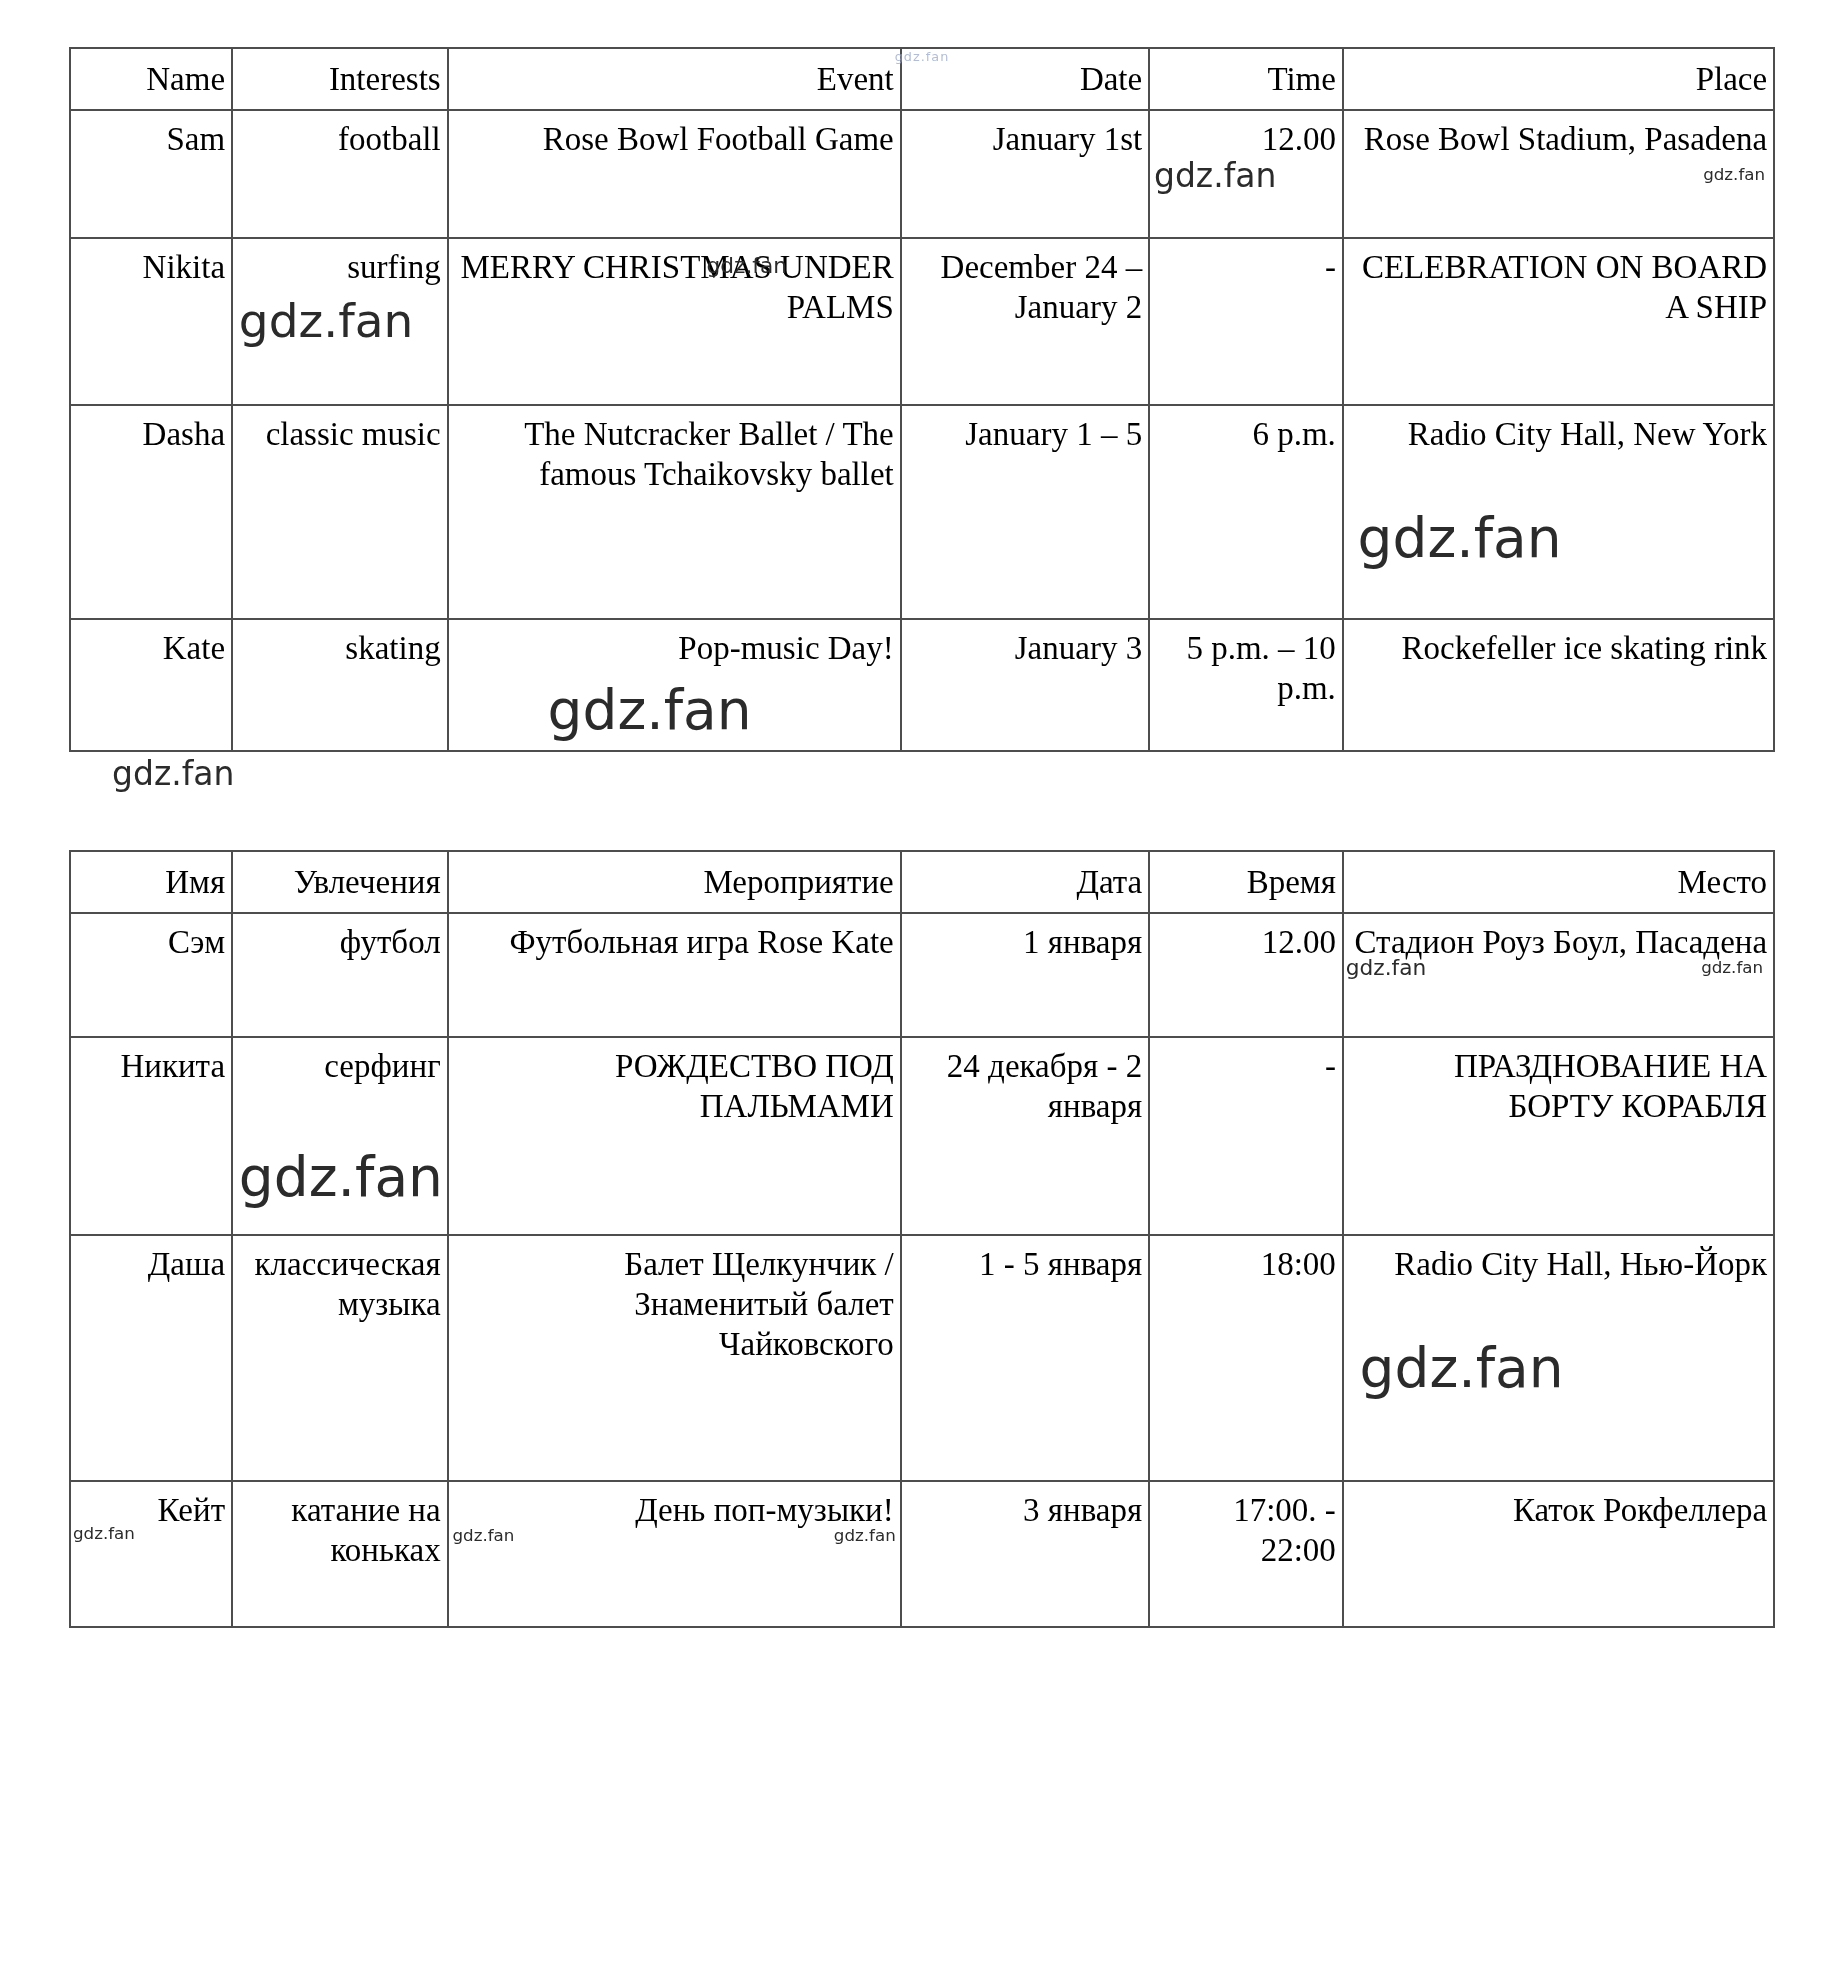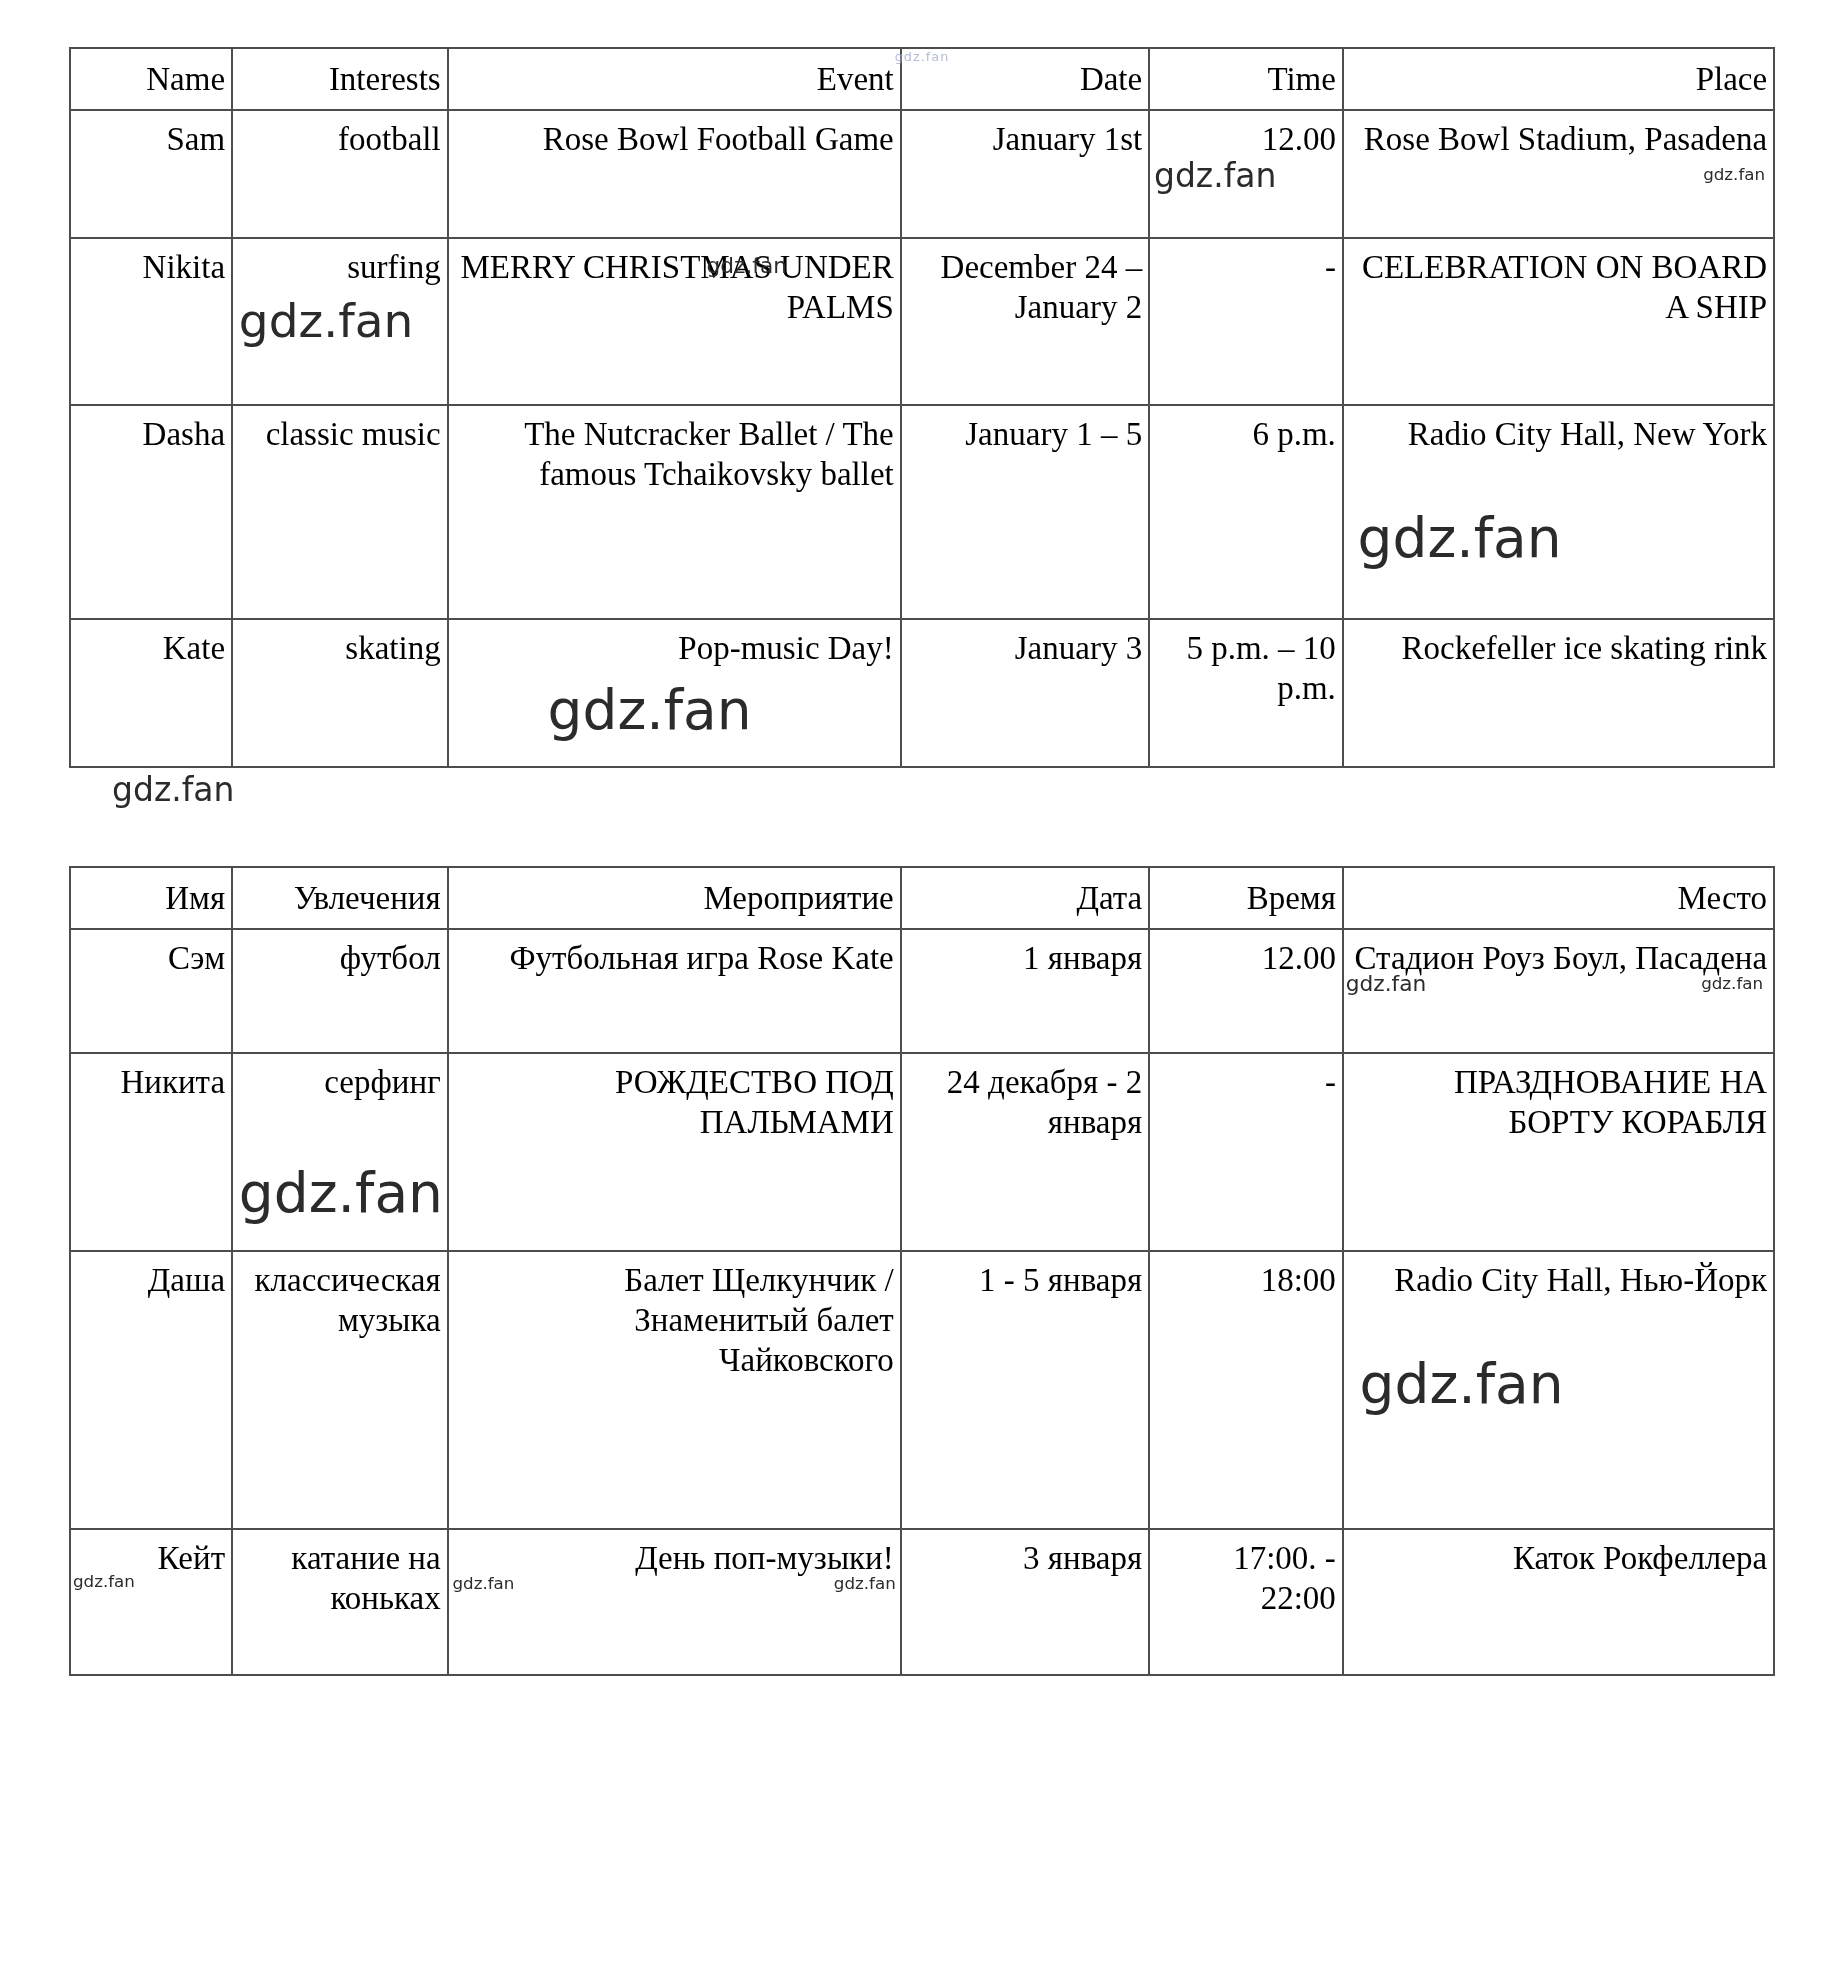--- a/index.html
+++ b/index.html
@@ -154,21 +154,21 @@
           <td>classic music</td>
           <td>The Nutcracker Ballet / The famous Tchaikovsky ballet</td>
           <td>January 1 – 5</td>
           <td>6 p.m.</td>
           <td>
             <span class="cell-inner">Radio City Hall, New York</span>
             <span class="wm wm-big" style="left:13.8px; top:99px; font-size:55px;">gdz.fan</span>
           </td>
         </tr>
 
-        <tr style="height:148px;">
+        <tr style="height:132px;">
           <td>Kate</td>
           <td>skating</td>
           <td>
             <span class="cell-inner">Pop-music Day!</span>
             <span class="wm wm-big" style="left:99px; top:57px; font-size:55px;">gdz.fan</span>
           </td>
           <td>January 3</td>
           <td>5 p.m. – 10 p.m.</td>
           <td>Rockefeller ice skating rink</td>
         </tr>
@@ -219,21 +219,21 @@
           <td>
             <span class="cell-inner">серфинг</span>
             <span class="wm wm-big" style="left:5.9px; top:106px; font-size:55px;">gdz.fan</span>
           </td>
           <td>РОЖДЕСТВО ПОД ПАЛЬМАМИ</td>
           <td>24 декабря - 2 января</td>
           <td>-</td>
           <td>ПРАЗДНОВАНИЕ НА БОРТУ КОРАБЛЯ</td>
         </tr>
 
-        <tr style="height:278px;">
+        <tr style="height:246px;">
           <td>Даша</td>
           <td>классическая музыка</td>
           <td>Балет Щелкунчик / Знаменитый балет Чайковского</td>
           <td>1 - 5 января</td>
           <td>18:00</td>
           <td>
             <span class="cell-inner">Radio City Hall, Нью-Йорк</span>
             <span class="wm wm-big" style="left:15.8px; top:99px; font-size:55px;">gdz.fan</span>
           </td>
         </tr>

